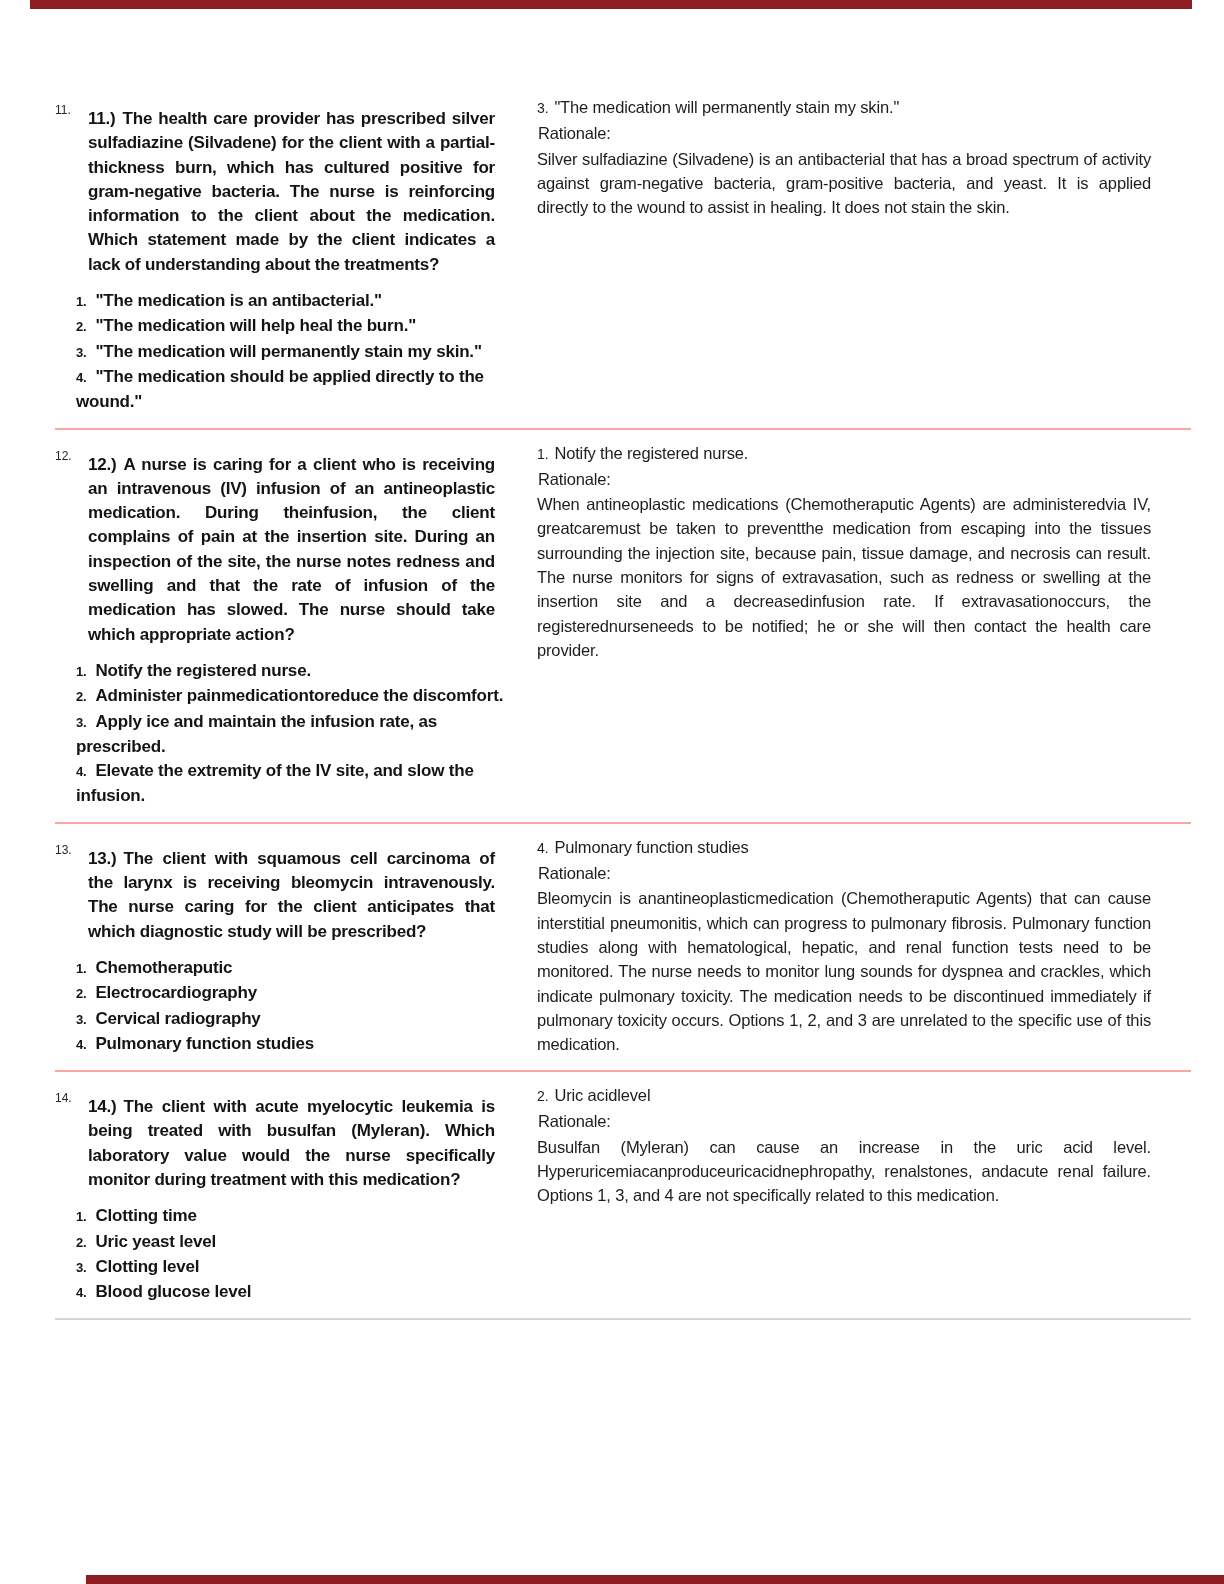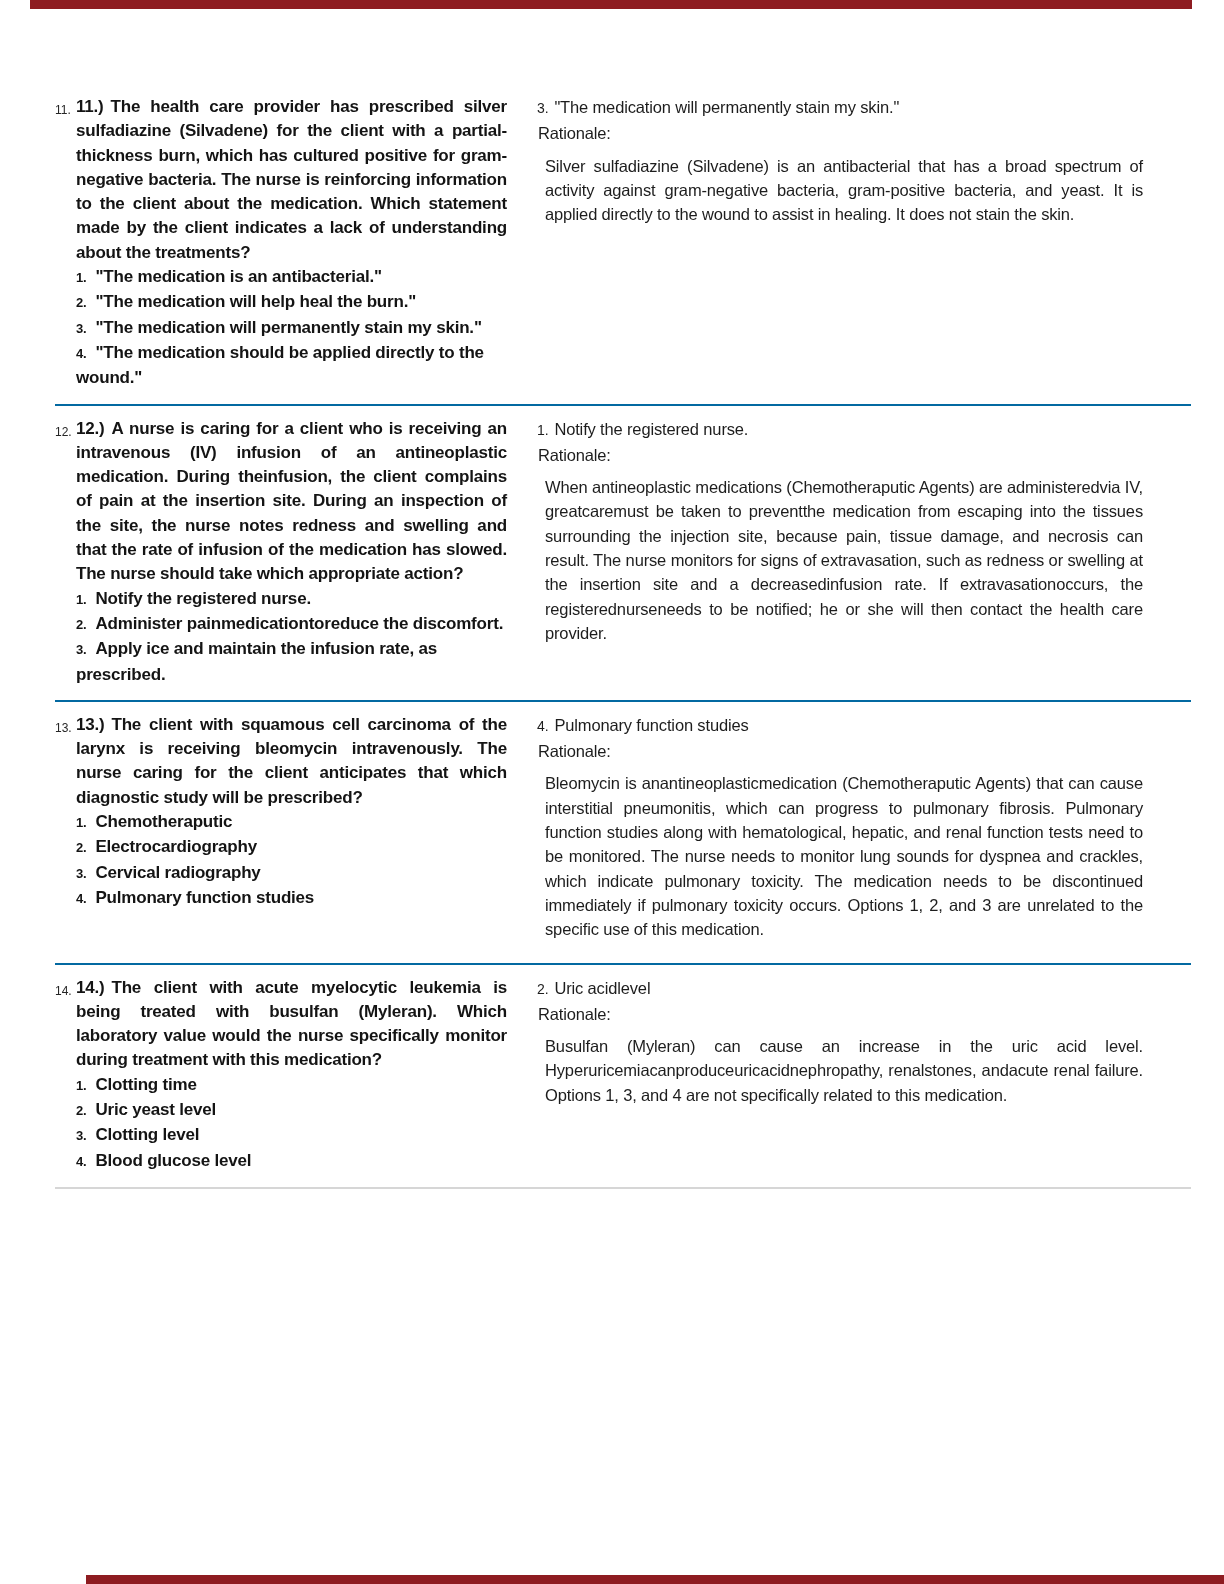--- a/index.html
+++ b/index.html
@@ -24,21 +24,21 @@
     position: absolute;
     top: 84px;
     left: 55px;
     width: 1136px;
   }
   .qa-block {
     display: flex;
     align-items: flex-start;
     padding: 11px 0 13px 0;
   }
-  .qa-block + .qa-block { border-top: 2px solid #0369a1; }
+  .qa-block + .qa-block { border-top: 2px solid #fca5a5; }
   .end-divider { border-top: 2px solid #d6d6d6; height: 0; }
 
   .col-left { width: 452px; flex: none; }
   .col-right {
     flex: 1;
     margin-left: 30px;
     max-width: 614px;
     font-size: 16.5px;
     line-height: 24.3px;
     color: #1d1d1d;
@@ -54,32 +54,32 @@
     padding-top: 3px;
     color: #262626;
   }
   .q-body {
     flex: 1;
     font-weight: 700;
     font-size: 17px;
     line-height: 24.3px;
     letter-spacing: -0.2px;
   }
-  .q-text { margin: 0; text-align: justify; }
+  .q-text { margin: 12px; text-align: justify; }
   .q-label { margin-right: 7px; }
   .option { margin: 0; }
   .opt-num {
     font-size: 13px;
     display: inline-block;
     margin-right: 9px;
   }
   .answer-line { margin: 0; }
   .answer-line .opt-num { margin-right: 6px; font-size: 14px; }
   .rationale-label { margin: 1px; }
-  .rationale { margin: 8px; text-align: justify; }
+  .rationale { margin: 0; text-align: justify; }
 </style>
 </head>
 <body>
 
 <div class="page">
   <div class="accent-bar top"></div>
 
   <main class="content">
 
     <section class="qa-block">
@@ -104,20 +104,21 @@
 
     <section class="qa-block">
       <div class="col-left">
         <div class="q-row">
           <span class="list-num">12.</span>
           <div class="q-body">
             <p class="q-text"><span class="q-label">12.)</span><span>A nurse is caring for a client who is receiving an intravenous (IV) infusion of an antineoplastic medication. During theinfusion, the client complains of pain at the insertion site. During an inspection of the site, the nurse notes redness and swelling and that the rate of infusion of the medication has slowed. The nurse should take which appropriate action?</span></p>
             <div class="option"><span class="opt-num">1.</span><span>Notify the registered nurse.</span></div>
             <div class="option"><span class="opt-num">2.</span><span>Administer painmedicationtoreduce the discomfort.</span></div>
             <div class="option"><span class="opt-num">3.</span><span>Apply ice and maintain the infusion rate, as prescribed.</span></div>
+            <div class="option"><span class="opt-num">4.</span><span>Elevate the extremity of the IV site, and slow the infusion.</span></div>
           </div>
         </div>
       </div>
       <div class="col-right">
         <p class="answer-line"><span class="opt-num">1.</span><span>Notify the registered nurse.</span></p>
         <p class="rationale-label">Rationale:</p>
         <p class="rationale">When antineoplastic medications (Chemotheraputic Agents) are administeredvia IV, greatcaremust be taken to preventthe medication from escaping into the tissues surrounding the injection site, because pain, tissue damage, and necrosis can result. The nurse monitors for signs of extravasation, such as redness or swelling at the insertion site and a decreasedinfusion rate. If extravasationoccurs, the registerednurseneeds to be notified; he or she will then contact the health care provider.</p>
       </div>
     </section>
 

